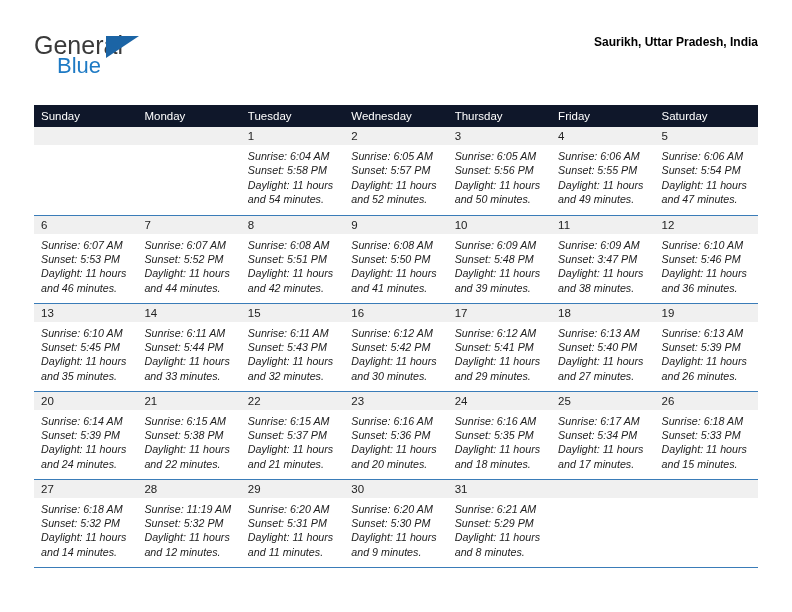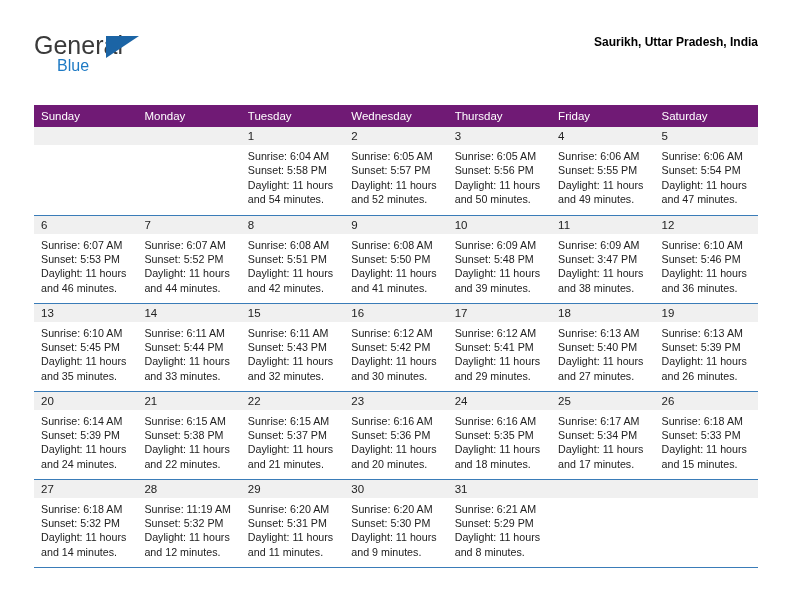--- a/index.html
+++ b/index.html
@@ -42,21 +42,21 @@
     top: 0;
     font-size: 25px;
     color: #3a3a3a;
     letter-spacing: 0px;
     line-height: 26px;
   }
   .brand-blue {
     position: absolute;
     left: 23px;
     top: 21px;
-    font-size: 16px;
+    font-size: 22px;
     color: #1e7ac4;
     line-height: 26px;
   }
   .brand-triangle {
     position: absolute;
     left: 72px;
     top: 4px;
     width: 0;
     height: 0;
     border-left: 33px solid #1b64a5;
@@ -87,21 +87,21 @@
   
   .calendar {
     position: absolute;
     left: 34px;
     top: 105px;
     width: 724px;
     border-collapse: collapse;
     table-layout: fixed;
   }
   .calendar th {
-    background: #701a75;
+    background: #0f172a;
     color: #ffffff;
     font-size: 11.5px;
     font-weight: normal;
     text-align: left;
     padding: 5px 0 5px 7px;
     height: 11px;
     border: none;
   }
   .calendar td {
     vertical-align: top;
@@ -117,20 +117,21 @@
     line-height: 16px;
     padding: 1px 0 1px 7px;
     font-size: 11.5px;
     color: #222222;
   }
   .cell-body {
     padding: 4px 6px 0 7px;
     font-size: 10.7px;
     line-height: 14.4px;
     color: #222222;
+    font-style: italic;
   }
   .cell-body div {
     white-space: nowrap;
   }
   td.empty .daynum-band { color: transparent; }
 </style>
 </head>
 <body>
 
 <div class="page">

